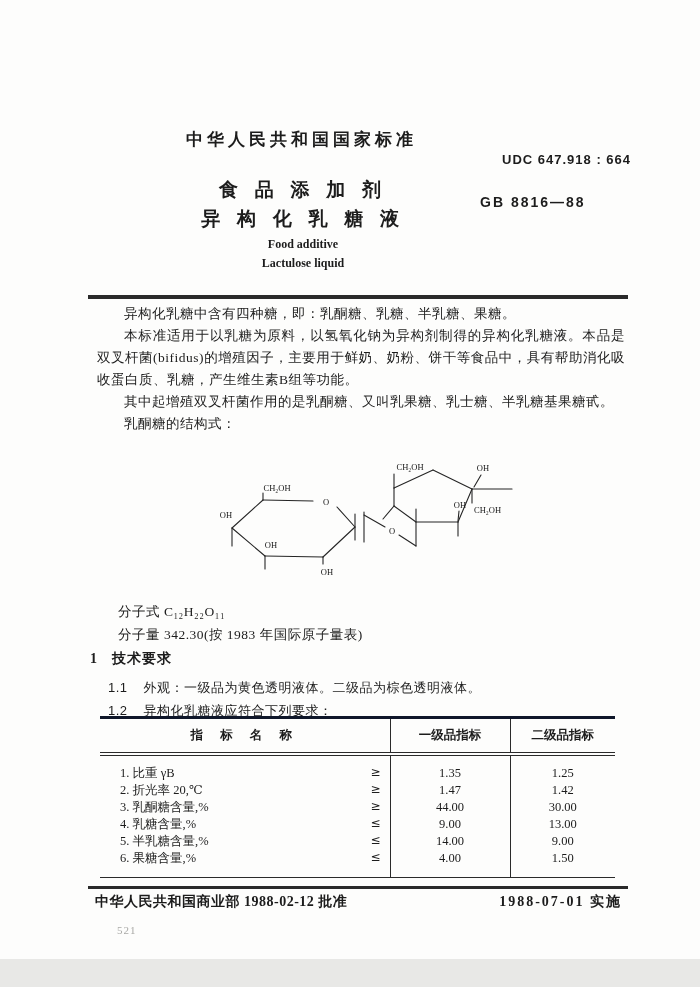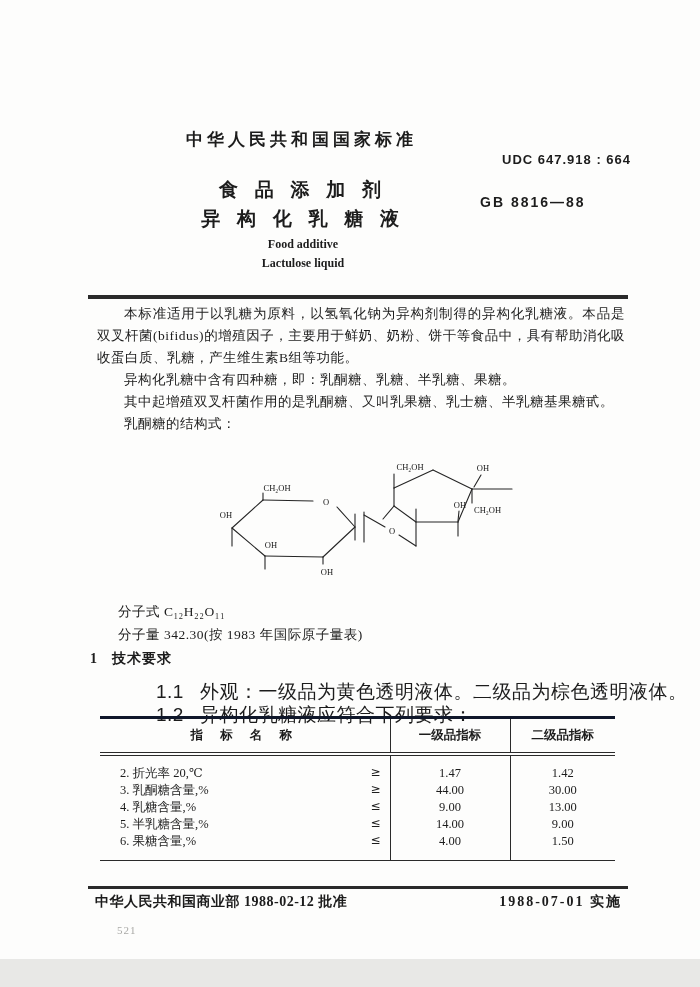--- a/index.html
+++ b/index.html
@@ -72,21 +72,21 @@
     position: absolute; left: 118px; top: 600px;
     font-size: 13.5px; line-height: 23px; letter-spacing: 0.5px;
   }
 
   
   .sec-heading {
     position: absolute; left: 90px; top: 650px;
     font-size: 14px; font-weight: bold; letter-spacing: 1px;
   }
   .sec-heading .sec-no { margin-right: 14px; }
-  .clause { position: absolute; left: 108px; font-size: 19px; letter-spacing: 0.5px; margin-left: 48px; }
+  .clause { position: absolute; left: 108px; font-size: 13px; letter-spacing: 0.5px; }
   .clause-11 { top: 679px; }
   .clause-12 { top: 702px; }
   .clause .clause-no { margin-right: 16px; font-family: "Liberation Sans", "DejaVu Sans", sans-serif; }
 
   
   .spec-table {
     position: absolute; left: 100px; top: 716px; width: 515px;
     border-collapse: collapse;
     font-size: 12.5px;
   }
@@ -143,22 +143,22 @@
     <div>异 构 化 乳 糖 液</div>
   </div>
   <div class="gb-no">GB 8816—88</div>
   <div class="en-title-block">
     <div>Food additive</div>
     <div>Lactulose liquid</div>
   </div>
   <div class="head-rule"></div>
 
   <div class="body-text">
+    <p>异构化乳糖中含有四种糖，即：乳酮糖、乳糖、半乳糖、果糖。</p>
     <p>本标准适用于以乳糖为原料，以氢氧化钠为异构剂制得的异构化乳糖液。本品是双叉杆菌(bifidus)的增殖因子，主要用于鲜奶、奶粉、饼干等食品中，具有帮助消化吸收蛋白质、乳糖，产生维生素B组等功能。</p>
-    <p>异构化乳糖中含有四种糖，即：乳酮糖、乳糖、半乳糖、果糖。</p>
     <p>其中起增殖双叉杆菌作用的是乳酮糖、又叫乳果糖、乳士糖、半乳糖基果糖甙。</p>
     <p>乳酮糖的结构式：</p>
   </div>
 
   <div class="structure">
     <svg viewBox="200 440 320 165">
 
       <line x1="263" y1="500" x2="313" y2="501"></line>
       <line x1="337" y2="527" y1="507" x2="355"></line>
       <line x1="355" y1="527" x2="323" y2="557"></line>
@@ -221,20 +221,25 @@
   <table class="spec-table">
     <thead>
       <tr>
         <th class="col-name v-r name-head">指 标 名 称</th>
         <th class="col-g1 v-r">一级品指标</th>
         <th class="col-g2">二级品指标</th>
       </tr>
     </thead>
     <tbody>
       <tr>
+        <td class="name-cell v-r"><span>1. 比重 γB</span><span class="rel">≥</span></td>
+        <td class="v-r">1.35</td>
+        <td>1.25</td>
+      </tr>
+      <tr>
         <td class="name-cell v-r"><span>2. 折光率 20,℃</span><span class="rel">≥</span></td>
         <td class="v-r">1.47</td>
         <td>1.42</td>
       </tr>
       <tr>
         <td class="name-cell v-r"><span>3. 乳酮糖含量,%</span><span class="rel">≥</span></td>
         <td class="v-r">44.00</td>
         <td>30.00</td>
       </tr>
       <tr>

